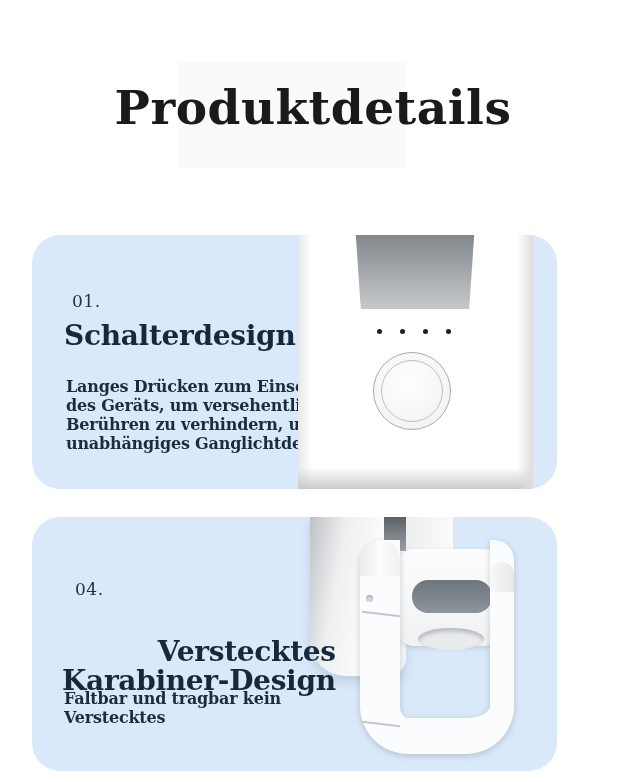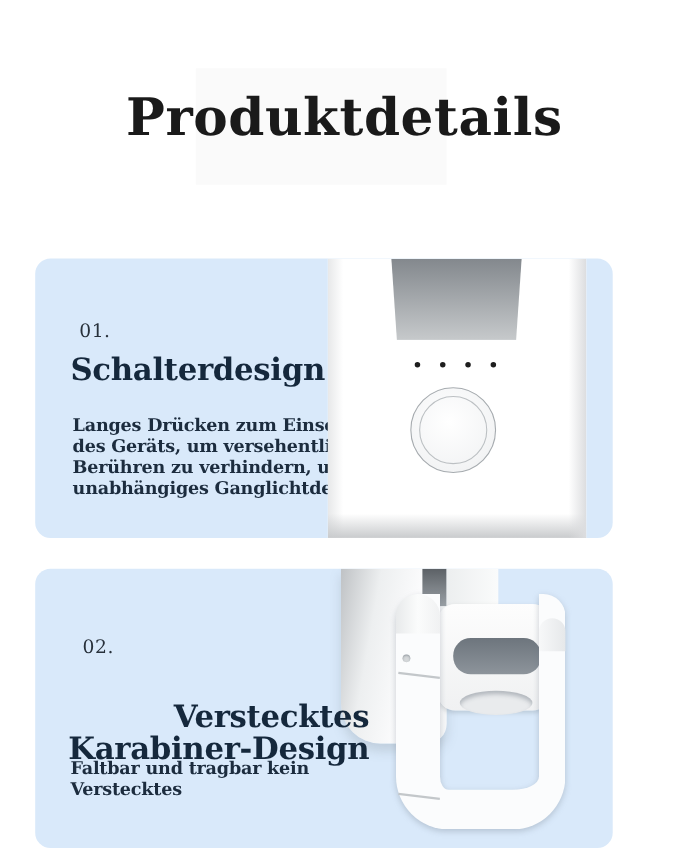--- a/index.html
+++ b/index.html
@@ -13,21 +13,21 @@
     position:absolute; left:178px; top:62px; width:228px; height:106px;
     background:#fafafa;
   }
   .page-title {
     position:absolute; left:0; top:80px; width:626px; text-align:center;
     font-weight:bold; font-size:47px; letter-spacing:0.5px; color:#1a1a1a;
   }
   
   .card {
     position:absolute; left:32px; width:525px; height:254px;
-    background:#d9e9fa; border-radius:14px; overflow:hidden;
+    background:#d9e9fa; border-radius:28px; overflow:hidden;
   }
   .card-1 { top:235px; }
   .card-2 { top:517px; }
   .num {
     position:absolute; left:40px; top:56px;
     font-size:17px; color:#28313b; letter-spacing:0.5px;
   }
   .heading {
     position:absolute; left:32px; top:86px;
     font-weight:bold; font-size:28px; line-height:1.04;
@@ -174,20 +174,20 @@
         <div class="notch"></div>
       </div>
       <div class="loop"></div>
       <div class="cap-left"></div>
       <div class="cap-right"></div>
       <div class="hinge hinge-1"></div>
       <div class="hinge hinge-2"></div>
       <div class="screw"></div>
     </div>
 
-    <div class="num">02.</div>
+    <div class="num">04.</div>
     <h2 class="heading">Verstecktes
 Karabiner-Design</h2>
     <p class="bodytext">Faltbar und tragbar kein
 Verstecktes</p>
   </section>
 
 </div>
 
 </body></html>

